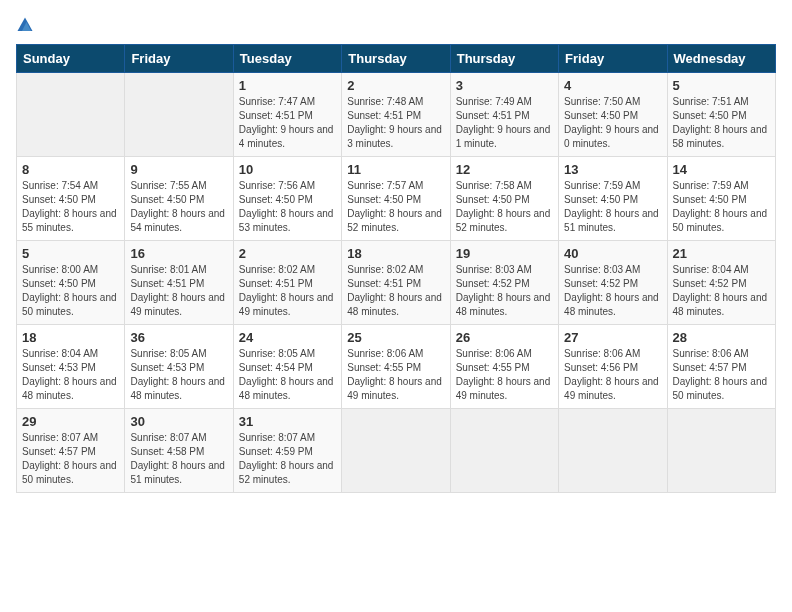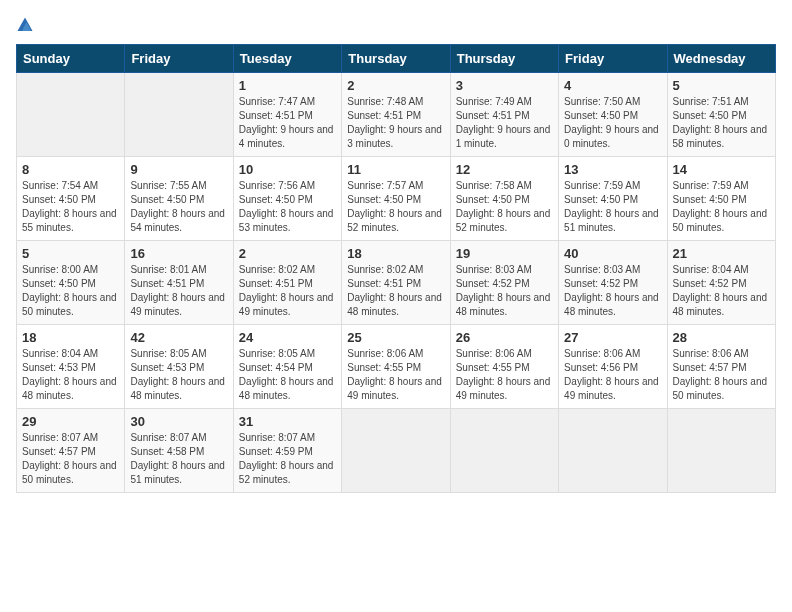--- a/index.html
+++ b/index.html
@@ -200,21 +200,21 @@
         <span class="day-num">21</span>
         <span class="day-info">Sunrise: 8:04 AM<br>Sunset: 4:52 PM<br>Daylight: 8 hours and 48 minutes.</span>
       </td>
       </tr>
       <tr>
         <td>
         <span class="day-num">18</span>
         <span class="day-info">Sunrise: 8:04 AM<br>Sunset: 4:53 PM<br>Daylight: 8 hours and 48 minutes.</span>
       </td>
         <td>
-        <span class="day-num">42</span>
+        <span class="day-num">36</span>
         <span class="day-info">Sunrise: 8:05 AM<br>Sunset: 4:53 PM<br>Daylight: 8 hours and 48 minutes.</span>
       </td>
         <td>
         <span class="day-num">24</span>
         <span class="day-info">Sunrise: 8:05 AM<br>Sunset: 4:54 PM<br>Daylight: 8 hours and 48 minutes.</span>
       </td>
         <td>
         <span class="day-num">25</span>
         <span class="day-info">Sunrise: 8:06 AM<br>Sunset: 4:55 PM<br>Daylight: 8 hours and 49 minutes.</span>
       </td>

